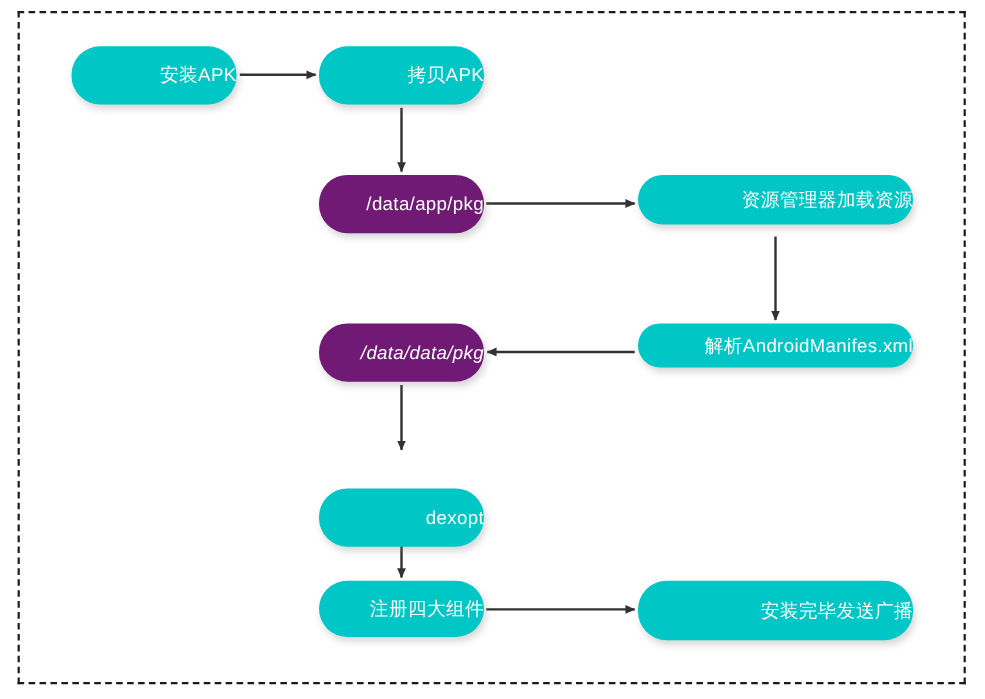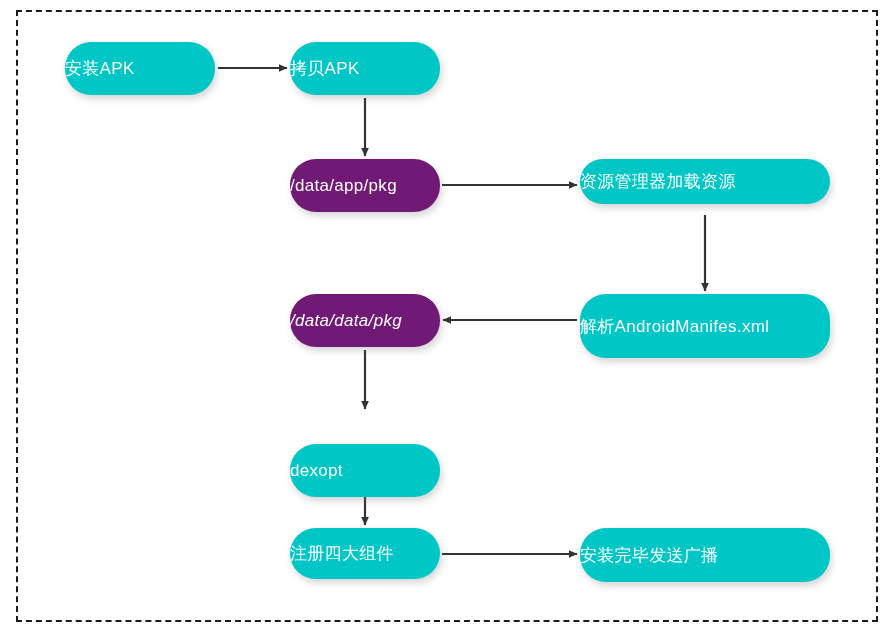--- a/index.html
+++ b/index.html
@@ -37,21 +37,21 @@
     width: 895px;
     height: 635px;
     pointer-events: none;
   }
   .node {
     position: absolute;
     box-sizing: border-box;
     border-radius: 26px;
     display: flex;
     align-items: center;
-    justify-content: flex-start;
+    justify-content: flex-end;
     color: #ffffff;
     font-size: 17px;
     font-weight: 400;
     letter-spacing: 0.3px;
     white-space: nowrap;
     box-shadow: 2px 4px 7px rgba(120,120,120,0.30);
     user-select: none;
   }
   .node-teal  { background: #00c6c6; }
   .node-green { background: #701a75; }
@@ -88,21 +88,21 @@
       </div>
       <div class="node node-teal" style="left: 290px; top: 42px; width: 150px; height: 53px;">
         <span class="node-label">拷贝APK</span>
       </div>
       <div class="node node-green" style="left: 290px; top: 159px; width: 150px; height: 53px;">
         <span class="node-label">/data/app/pkg</span>
       </div>
       <div class="node node-teal" style="left: 580px; top: 159px; width: 250px; height: 45px;">
         <span class="node-label">资源管理器加载资源</span>
       </div>
-      <div class="node node-teal" style="left: 580px; top: 294px; width: 250px; height: 64px;">
+      <div class="node node-teal" style="left: 580px; top: 294px; width: 250px; height: 40px;">
         <span class="node-label">解析AndroidManifes.xml</span>
       </div>
       <div class="node node-green" style="left: 290px; top: 294px; width: 150px; height: 53px; font-style: italic;">
         <span class="node-label">/data/data/pkg</span>
       </div>
       <div class="node node-teal" style="left: 290px; top: 412px; width: 150px; height: 53px; margin-top: 32px;">
         <span class="node-label">dexopt</span>
       </div>
       <div class="node node-teal" style="left: 290px; top: 528px; width: 150px; height: 51px;">
         <span class="node-label">注册四大组件</span>

